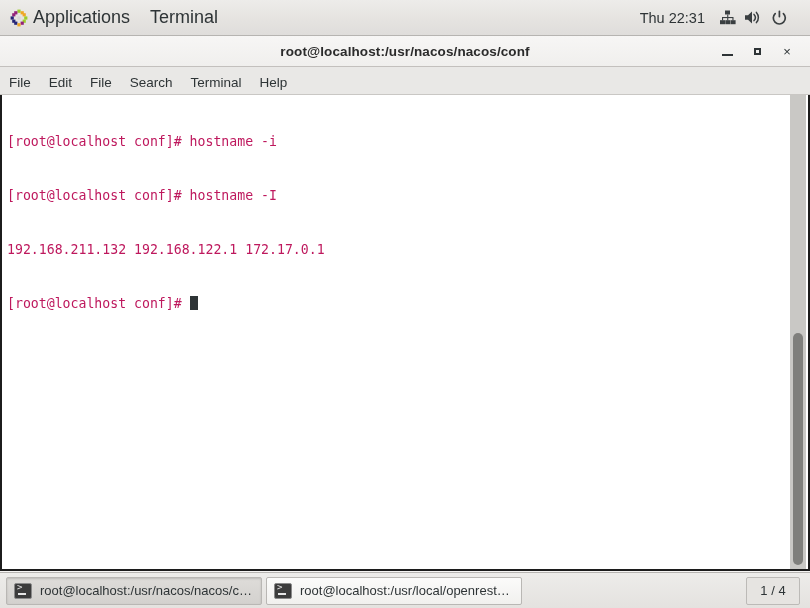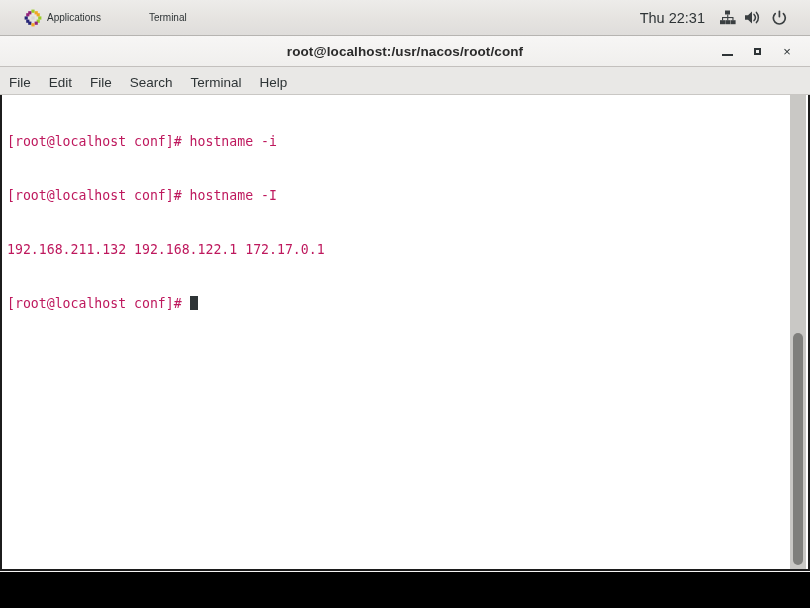--- a/index.html
+++ b/index.html
@@ -35,22 +35,22 @@
   }
   .panel-menu {
     display: flex;
     align-items: center;
     height: 100%;
   }
   .panel-item {
     display: flex;
     align-items: center;
     height: 100%;
-    padding: 0 24px;
-    font-size: 10px;
+    padding: 0 10px;
+    font-size: 18px;
     color: #2e3436;
     cursor: default;
   }
   #apps-logo {
     width: 18px;
     height: 18px;
     margin-right: 5px;
     position: relative;
   }
   .panel-right {
@@ -347,21 +347,21 @@
           <path d="M4.2 3.6 a6 6 0 1 0 8.2 0" stroke="#3a3f41" stroke-width="1.7" fill="none" stroke-linecap="round"></path>
           <rect x="7.55" y="0.6" width="1.7" height="7" rx="0.8" fill="#3a3f41"></rect>
         </svg>
       </div>
     </div>
   </div>
 
   <div id="window">
 
     <div id="titlebar">
-      <div id="window-title">root@localhost:/usr/nacos/root/conf</div>
+      <div id="window-title">root@localhost:/usr/nacos/nacos/conf</div>
       <div id="win-controls">
         <div class="win-btn">
           <i class="glyph-min"></i>
         </div>
         <div class="win-btn">
           <i class="glyph-max"></i>
         </div>
         <div class="win-btn">
           <span>×</span>
         </div>
@@ -384,14 +384,28 @@
         <div class="term-line">192.168.211.132 192.168.122.1 172.17.0.1</div>
         <div class="term-line"><span>[root@localhost conf]# </span><span class="cursor-block"></span></div>
       </div>
 
       <div id="term-scrollbar">
         <div id="term-scroll-thumb"></div>
       </div>
     </div>
   </div>
 
+  <div id="taskbar">
+
+    <div class="task-btn active">
+      <span class="task-icon"></span>
+      <span class="task-label">root@localhost:/usr/nacos/nacos/co…</span>
+    </div>
+
+    <div class="task-btn inactive">
+      <span class="task-icon"></span>
+      <span class="task-label">root@localhost:/usr/local/openresty…</span>
+    </div>
+
+    <div id="workspace-indicator">1 / 4</div>
+  </div>
 
 </div>
 
 </body></html>

